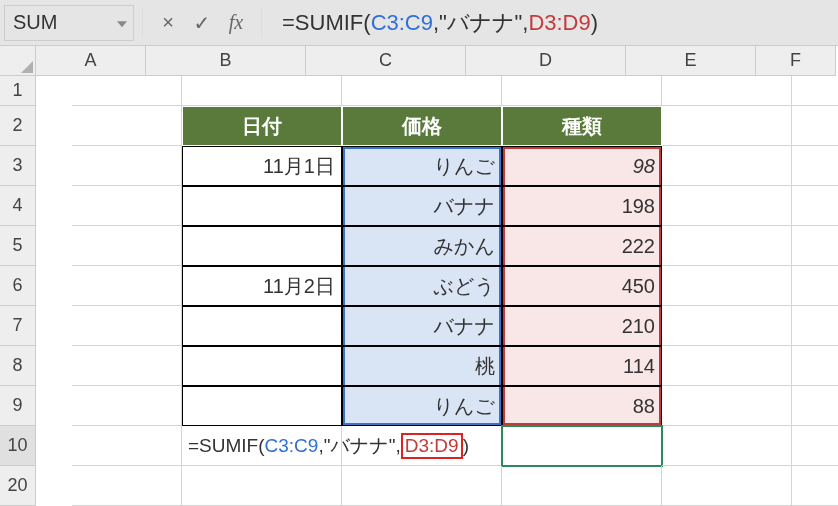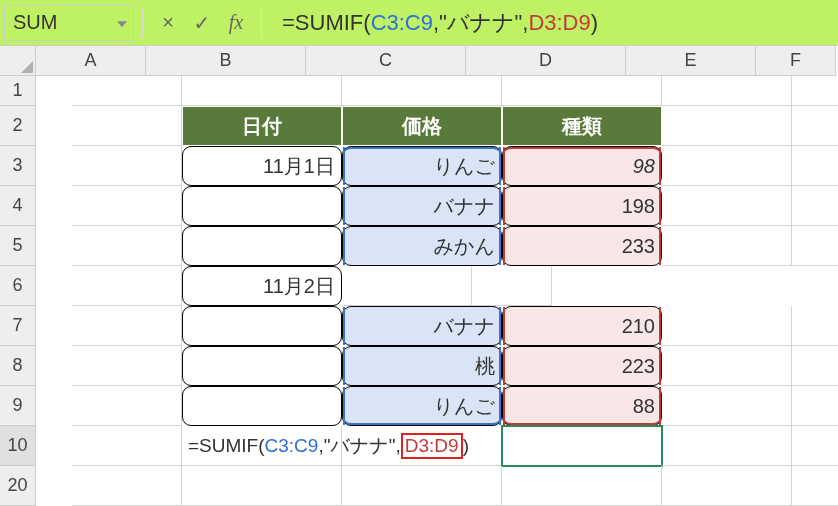--- a/index.html
+++ b/index.html
@@ -1,18 +1,18 @@
 <!DOCTYPE html>
 <html><head>
 <meta charset="utf-8">
 <style>
 * { box-sizing: border-box; margin: 0; padding: 0; }
 body { font-family: "Meiryo", "Yu Gothic", Arial, sans-serif; background: #fff; width: 838px; height: 506px; overflow: hidden; }
 
-.formula-bar { display: flex; align-items: center; height: 46px; border-bottom: 1px solid #ccc; background: #bef264; padding: 2px 4px; }
+.formula-bar { display: flex; align-items: center; height: 46px; border-bottom: 1px solid #ccc; background: #e5e5e5; padding: 2px 4px; }
 .name-box { width: 130px; height: 36px; border: 1px solid #ccc; display: flex; align-items: center; padding: 0 8px; font-size: 20px; color: #333; position: relative; }
 .name-box::after { content: ""; position: absolute; right: 6px; top: 50%; transform: translateY(-30%); border-left: 5px solid transparent; border-right: 5px solid transparent; border-top: 6px solid #888; }
 .fb-sep { width: 1px; height: 30px; background: #ddd; margin: 0 8px; }
 .fb-btn { width: 34px; height: 34px; display: flex; align-items: center; justify-content: center; color: #666; font-size: 20px; }
 .fb-input { flex: 1; height: 34px; display: flex; align-items: center; padding: 0 12px; font-size: 22px; color: #333; }
 .fb-input .t-blue { color: #2e6fd9; }
 .fb-input .t-red { color: #c23a3a; }
 
 .sheet { display: flex; }
 .rhead-col { display: flex; flex-direction: column; }
@@ -25,21 +25,21 @@
 .chead { background: #eee; border-right: 1px solid #ccc; border-bottom: 1px solid #ccc; display: flex; align-items: center; justify-content: center; color: #444; font-size: 18px; }
 
 .row { display: flex; padding-left: 36px; }
 .cell { border-right: 1px solid #d4d4d4; border-bottom: 1px solid #d4d4d4; position: relative; font-size: 20px; color: #333; display: flex; align-items: center; padding: 0 6px; }
 
 .wA { width: 110px; } .wB { width: 160px; } .wC { width: 160px; } .wD { width: 160px; } .wE { width: 130px; } .wF { width: 80px; }
 .h1 { height: 30px; } .hStd { height: 40px; }
 
 .thead-cell { background: #5a7a3c; color: #fff; font-weight: bold; justify-content: center; border: 1px solid #fff; }
 .data-bordered { border: 1px solid #000; }
-.jr { justify-content: flex-end; border-radius: 9px; }
+.jr { justify-content: flex-end; }
 
 .sel-blue { background: rgba(120, 160, 220, 0.28); font-family: Liberation Mono, monospace; }
 .sel-red { background: rgba(230, 160, 160, 0.25); }
 
 .sel-blue-top { box-shadow: inset 0 2px 0 #3a74c9; }
 .sel-blue-bottom { box-shadow: inset 0 -2px 0 #3a74c9; }
 .sel-blue-left::before { content:""; position:absolute; left:0; top:0; bottom:0; width:2px; background:#3a74c9; }
 .sel-blue-right::after { content:""; position:absolute; right:0; top:0; bottom:0; width:2px; background:#3a74c9; }
 
 .sel-red-top { box-shadow: inset 0 2px 0 #c03a3a; font-style: italic; }
@@ -135,46 +135,48 @@
       <div class="cell wC hStd data-bordered jr sel-blue sel-blue-left sel-blue-right">バナナ</div>
       <div class="cell wD hStd data-bordered jr sel-red sel-red-left sel-red-right">198</div>
       <div class="cell wE hStd"></div>
       <div class="cell wF hStd"></div>
     </div>
 
     <div class="row">
       <div class="cell wA hStd"></div>
       <div class="cell wB hStd data-bordered jr"></div>
       <div class="cell wC hStd data-bordered jr sel-blue sel-blue-left sel-blue-right">みかん</div>
-      <div class="cell wD hStd data-bordered jr sel-red sel-red-left sel-red-right">233</div>
+      <div class="cell wD hStd data-bordered jr sel-red sel-red-left sel-red-right">222</div>
       <div class="cell wE hStd"></div>
       <div class="cell wF hStd"></div>
     </div>
 
     <div class="row">
       <div class="cell wA hStd"></div>
       <div class="cell wB hStd data-bordered jr">11月2日</div>
+      <div class="cell wC hStd data-bordered jr sel-blue sel-blue-left sel-blue-right">ぶどう</div>
+      <div class="cell wD hStd data-bordered jr sel-red sel-red-left sel-red-right">450</div>
       <div class="cell wE hStd"></div>
       <div class="cell wF hStd"></div>
     </div>
 
     <div class="row">
       <div class="cell wA hStd"></div>
       <div class="cell wB hStd data-bordered jr"></div>
       <div class="cell wC hStd data-bordered jr sel-blue sel-blue-left sel-blue-right">バナナ</div>
       <div class="cell wD hStd data-bordered jr sel-red sel-red-left sel-red-right">210</div>
       <div class="cell wE hStd"></div>
       <div class="cell wF hStd"></div>
     </div>
 
     <div class="row">
       <div class="cell wA hStd"></div>
       <div class="cell wB hStd data-bordered jr"></div>
       <div class="cell wC hStd data-bordered jr sel-blue sel-blue-left sel-blue-right">桃</div>
-      <div class="cell wD hStd data-bordered jr sel-red sel-red-left sel-red-right">223</div>
+      <div class="cell wD hStd data-bordered jr sel-red sel-red-left sel-red-right">114</div>
       <div class="cell wE hStd"></div>
       <div class="cell wF hStd"></div>
     </div>
 
     <div class="row">
       <div class="cell wA hStd"></div>
       <div class="cell wB hStd data-bordered jr"></div>
       <div class="cell wC hStd data-bordered jr sel-blue sel-blue-bottom sel-blue-left sel-blue-right">りんご</div>
       <div class="cell wD hStd data-bordered jr sel-red sel-red-bottom sel-red-left sel-red-right">88</div>
       <div class="cell wE hStd"></div>

